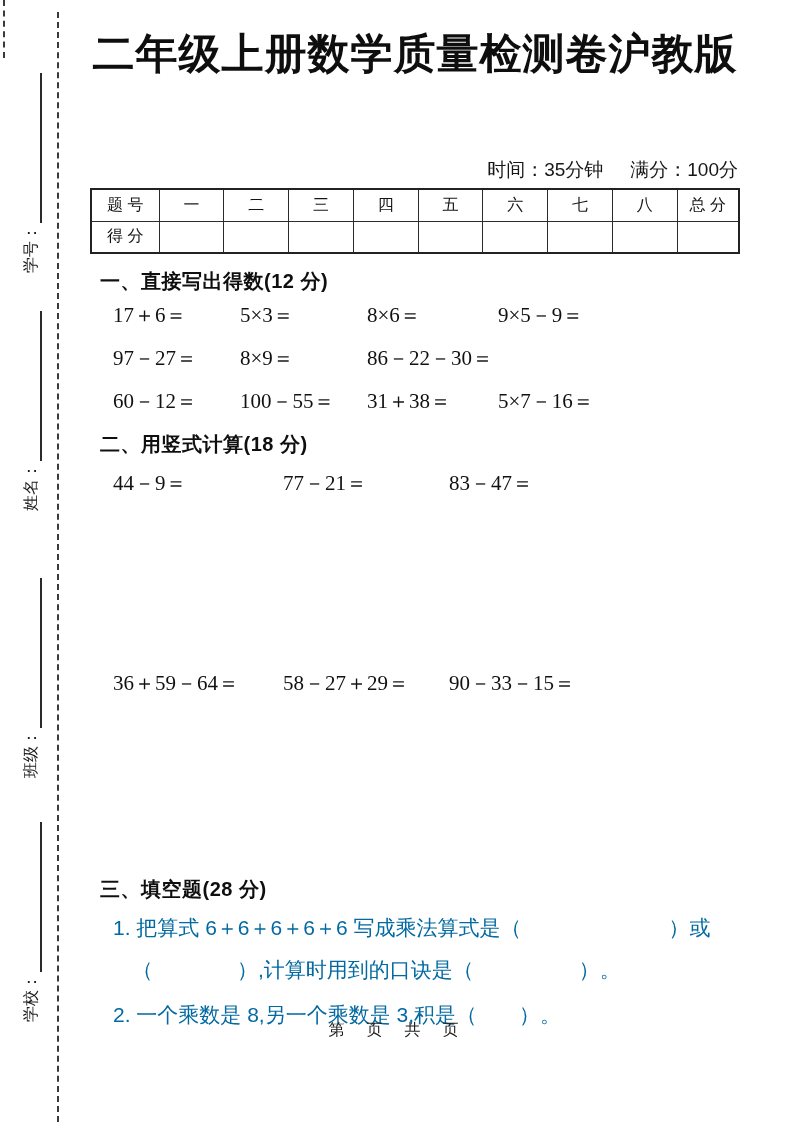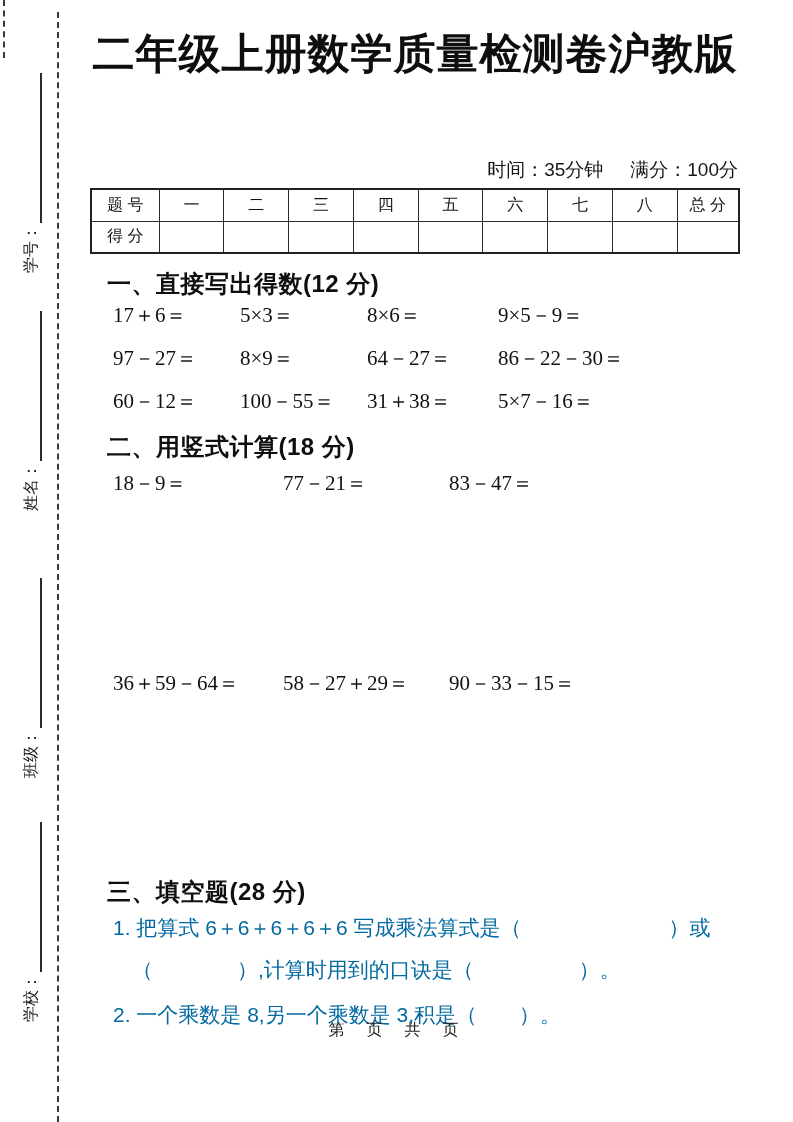--- a/index.html
+++ b/index.html
@@ -73,22 +73,22 @@
     height: 32px;
     text-align: center;
     padding: 0 2px;
     white-space: nowrap;
   }
   table.score-table { border: 2px solid #222; }
   .col-first { width: 68px; }
   .col-last  { width: 62px; }
 
   .sec-heading {
-    position: absolute; left: 17px;
-    font-size: 24px; font-weight: 800; color: #0f0f0f;
+    position: absolute; left: 10px;
+    font-size: 20px; font-weight: 800; color: #0f0f0f;
     letter-spacing: 0.5px;
   }
   .h1 { top: 268px; }
   .h2 { top: 431px; }
   .h3 { top: 876px; }
 
   .prob-row {
     position: absolute; left: 0; width: 650px;
     display: grid;
     padding-left: 23px;
@@ -182,33 +182,32 @@
     <div class="sec-heading h1">一、直接写出得数(12 分)</div>
     <div class="prob-row s1 r1a">
       <span>17＋6＝</span>
       <span>5×3＝</span>
       <span>8×6＝</span>
       <span>9×5－9＝</span>
     </div>
     <div class="prob-row s1 r1b">
       <span>97－27＝</span>
       <span>8×9＝</span>
-      <span>64－27＝</span>
       <span>86－22－30＝</span>
     </div>
     <div class="prob-row s1 r1c">
       <span>60－12＝</span>
       <span>100－55＝</span>
       <span>31＋38＝</span>
       <span>5×7－16＝</span>
     </div>
 
     <div class="sec-heading h2">二、用竖式计算(18 分)</div>
     <div class="prob-row s2 r2a">
-      <span>18－9＝</span>
+      <span>44－9＝</span>
       <span>77－21＝</span>
       <span>83－47＝</span>
     </div>
     <div class="prob-row s2 r2b">
       <span>36＋59－64＝</span>
       <span>58－27＋29＝</span>
       <span>90－33－15＝</span>
     </div>
 
     <div class="sec-heading h3">三、填空题(28 分)</div>

